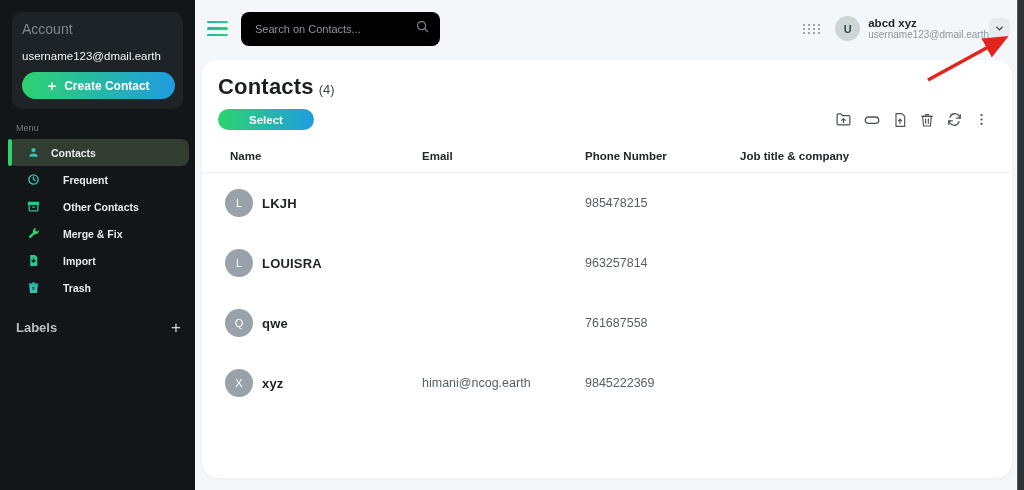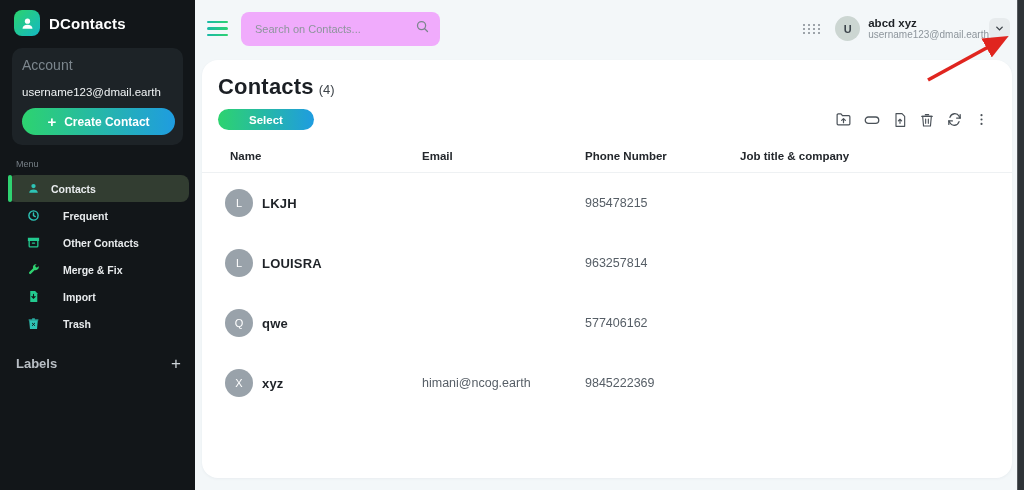--- a/index.html
+++ b/index.html
@@ -60,21 +60,21 @@
   .labels-plus { color:#cfd5da; font-size:17px; cursor:pointer; line-height:1; }
 
   
   .topbar {
     position:absolute; left:195px; top:0; right:0; height:57px;
     display:flex; align-items:center; z-index:2;
   }
   .hamburger { margin-left:12px; cursor:pointer; display:flex; flex-direction:column; gap:4px; }
   .hamburger span { width:21px; height:2.5px; border-radius:2px; background:linear-gradient(90deg,#19b9a8,#2fd271); }
   .search-box {
-    margin-left:13px; width:199px; height:34px; background:#f0abfc;
+    margin-left:13px; width:199px; height:34px; background:#000000;
     border-radius:8px; display:flex; align-items:center; padding:0 10px 0 14px;
   }
   .search-box input {
     flex:1; border:none; outline:none; background:transparent;
     font-size:11px; color:#5f6770; font-family:"Liberation Sans", sans-serif;
   }
   .search-box input::placeholder { color:#8d959c; }
   .user-cluster { margin-left:auto; display:flex; align-items:center; margin-right:14px; }
   .grid-dots { display:grid; grid-template-columns:repeat(4,3px); grid-gap:2px; margin-right:14px; cursor:pointer; }
   .grid-dots i { width:2px; height:2px; border-radius:1px; background:#80888f; }
@@ -136,29 +136,20 @@
     position:absolute; right:0; top:0; width:7px; height:490px;
     background:#2e3337; z-index:5; border-left:1px solid #55595d;
   }
   
   .annot { position:absolute; left:0; top:0; width:1024px; height:490px; pointer-events:none; z-index:6; }
 </style>
 </head>
 <body>
 
 <aside class="sidebar">
-  <div class="logo-row">
-    <span class="logo-box">
-      <svg width="15" height="15" viewBox="0 0 24 24" fill="#ffffff">
-        <circle cx="12" cy="8.2" r="4.2"></circle>
-        <path d="M4 20.5c0-4.4 3.6-6.6 8-6.6s8 2.2 8 6.6z"></path>
-      </svg>
-    </span>
-    <span class="app-name">DContacts</span>
-  </div>
 
   <div class="account-card">
     <div class="account-label">Account</div>
     <div class="account-email">username123@dmail.earth</div>
     <button class="create-btn">
       <span class="create-plus">+</span>
       <span>Create Contact</span>
     </button>
   </div>
 
@@ -345,21 +336,21 @@
     <span class="cell-email"></span>
     <span class="cell-phone">963257814</span>
     <span class="cell-job"></span>
   </div>
   <div class="tbl-row">
     <div class="row-name">
       <span class="row-avatar">Q</span>
       <b>qwe</b>
     </div>
     <span class="cell-email"></span>
-    <span class="cell-phone">577406162</span>
+    <span class="cell-phone">761687558</span>
     <span class="cell-job"></span>
   </div>
   <div class="tbl-row">
     <div class="row-name">
       <span class="row-avatar">X</span>
       <b>xyz</b>
     </div>
     <span class="cell-email">himani@ncog.earth</span>
     <span class="cell-phone">9845222369</span>
     <span class="cell-job"></span>

